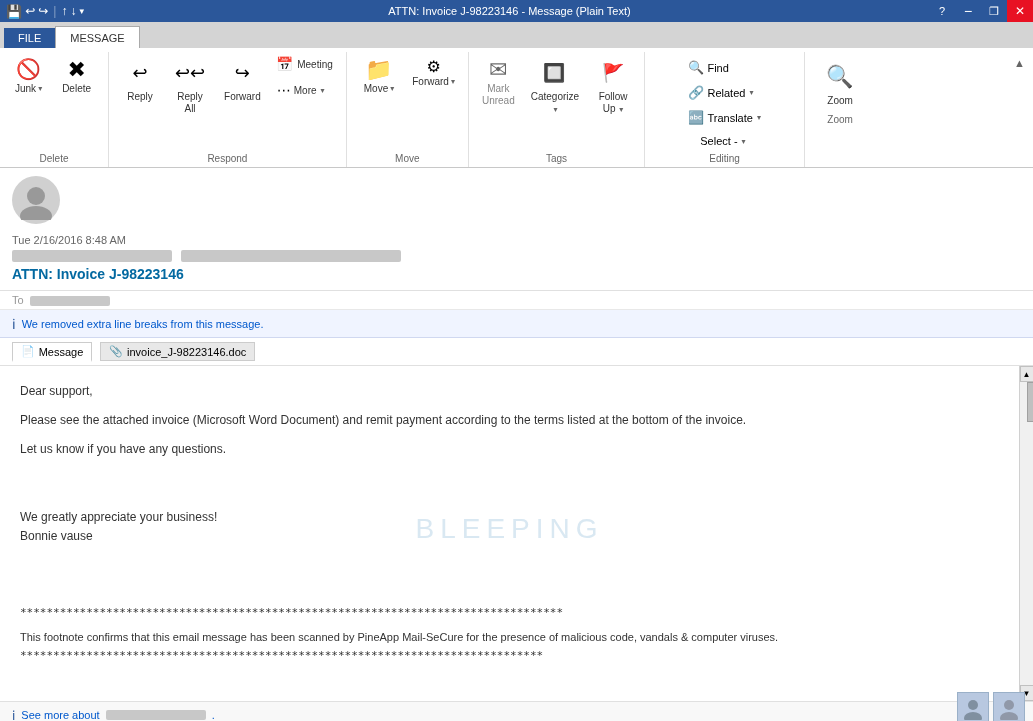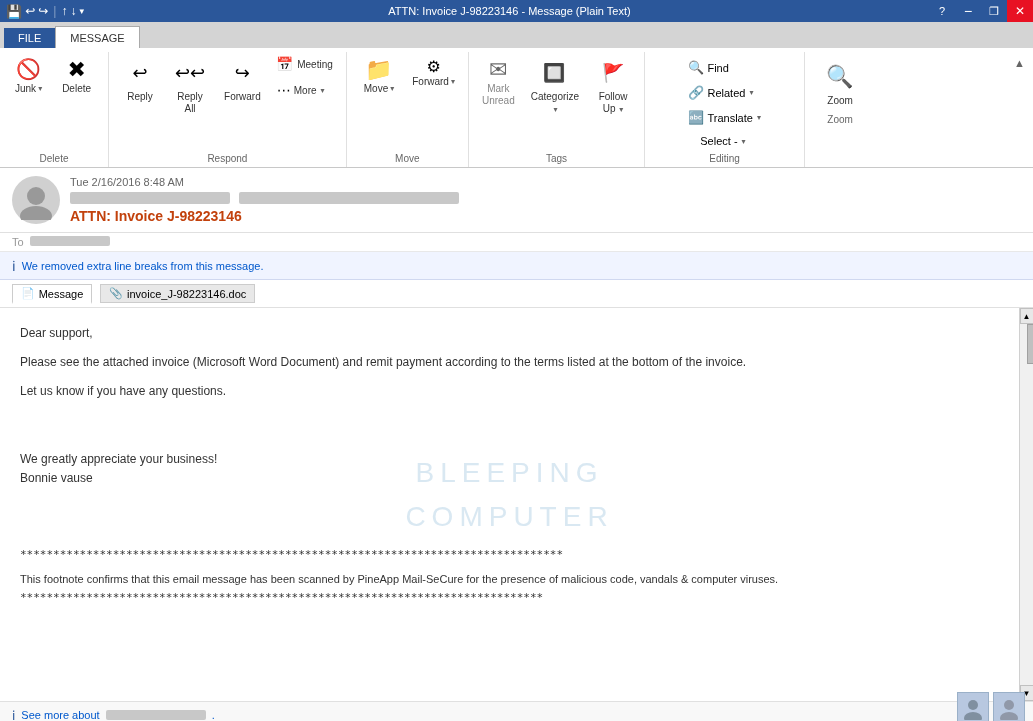--- a/index.html
+++ b/index.html
@@ -143,20 +143,21 @@
       padding: 4px 12px;
     }
 
     
     .email-header-bar {
       background: white;
       border-bottom: 1px solid #e0e0e0;
       padding: 8px 12px;
       display: flex;
       gap: 10px;
+      flex-direction: column;
     }
     .avatar {
       width: 48px; height: 48px;
       border-radius: 50%;
       background: #d0d0d0;
       display: flex; align-items: center; justify-content: center;
       font-size: 24px; color: #888;
       flex-shrink: 0;
     }
     .email-meta { flex: 1; }
@@ -172,30 +173,31 @@
       vertical-align: middle;
     }
     .email-from-blur2 {
       display: inline-block;
       background: #c8c8c8;
       height: 12px;
       width: 220px;
       border-radius: 2px;
       vertical-align: middle;
     }
-    .email-subject { font-size: 14px; font-weight: bold; color: #c2410c; margin-top: 4px; }
+    .email-subject { font-size: 14px; font-weight: bold; color: #0369a1; margin-top: 4px; }
 
     .email-to-row {
       background: white;
       padding: 3px 12px;
       font-size: 11px;
       color: #666;
       display: flex;
       gap: 6px;
       border-bottom: 1px solid #e8e8e8;
+      align-items: flex-end;
     }
     .to-blur {
       display: inline-block;
       background: #c8c8c8;
       height: 10px;
       width: 80px;
       border-radius: 2px;
       vertical-align: middle;
     }
 
@@ -545,21 +547,20 @@
       <span>invoice_J-98223146.doc</span>
     </div>
   </div>
 
   <div class="scroll-container">
     <div class="email-body-wrapper" style="flex:1;">
 
       
       <div class="watermark">
         <div>BLEEPING</div>
-        <div>COMPUTER</div>
       </div>
 
       <p style="margin-bottom:10px;">Dear support,</p>
       <p style="margin-bottom:10px;">Please see the attached invoice (Microsoft Word Document) and remit payment according to the terms listed at the bottom of the invoice.</p>
       <p style="margin-bottom:10px;">Let us know if you have any questions.</p>
       <br>
       <br>
       <p>We greatly appreciate your business!</p>
       <p style="">Bonnie vause</p>
       <br><br><br>

